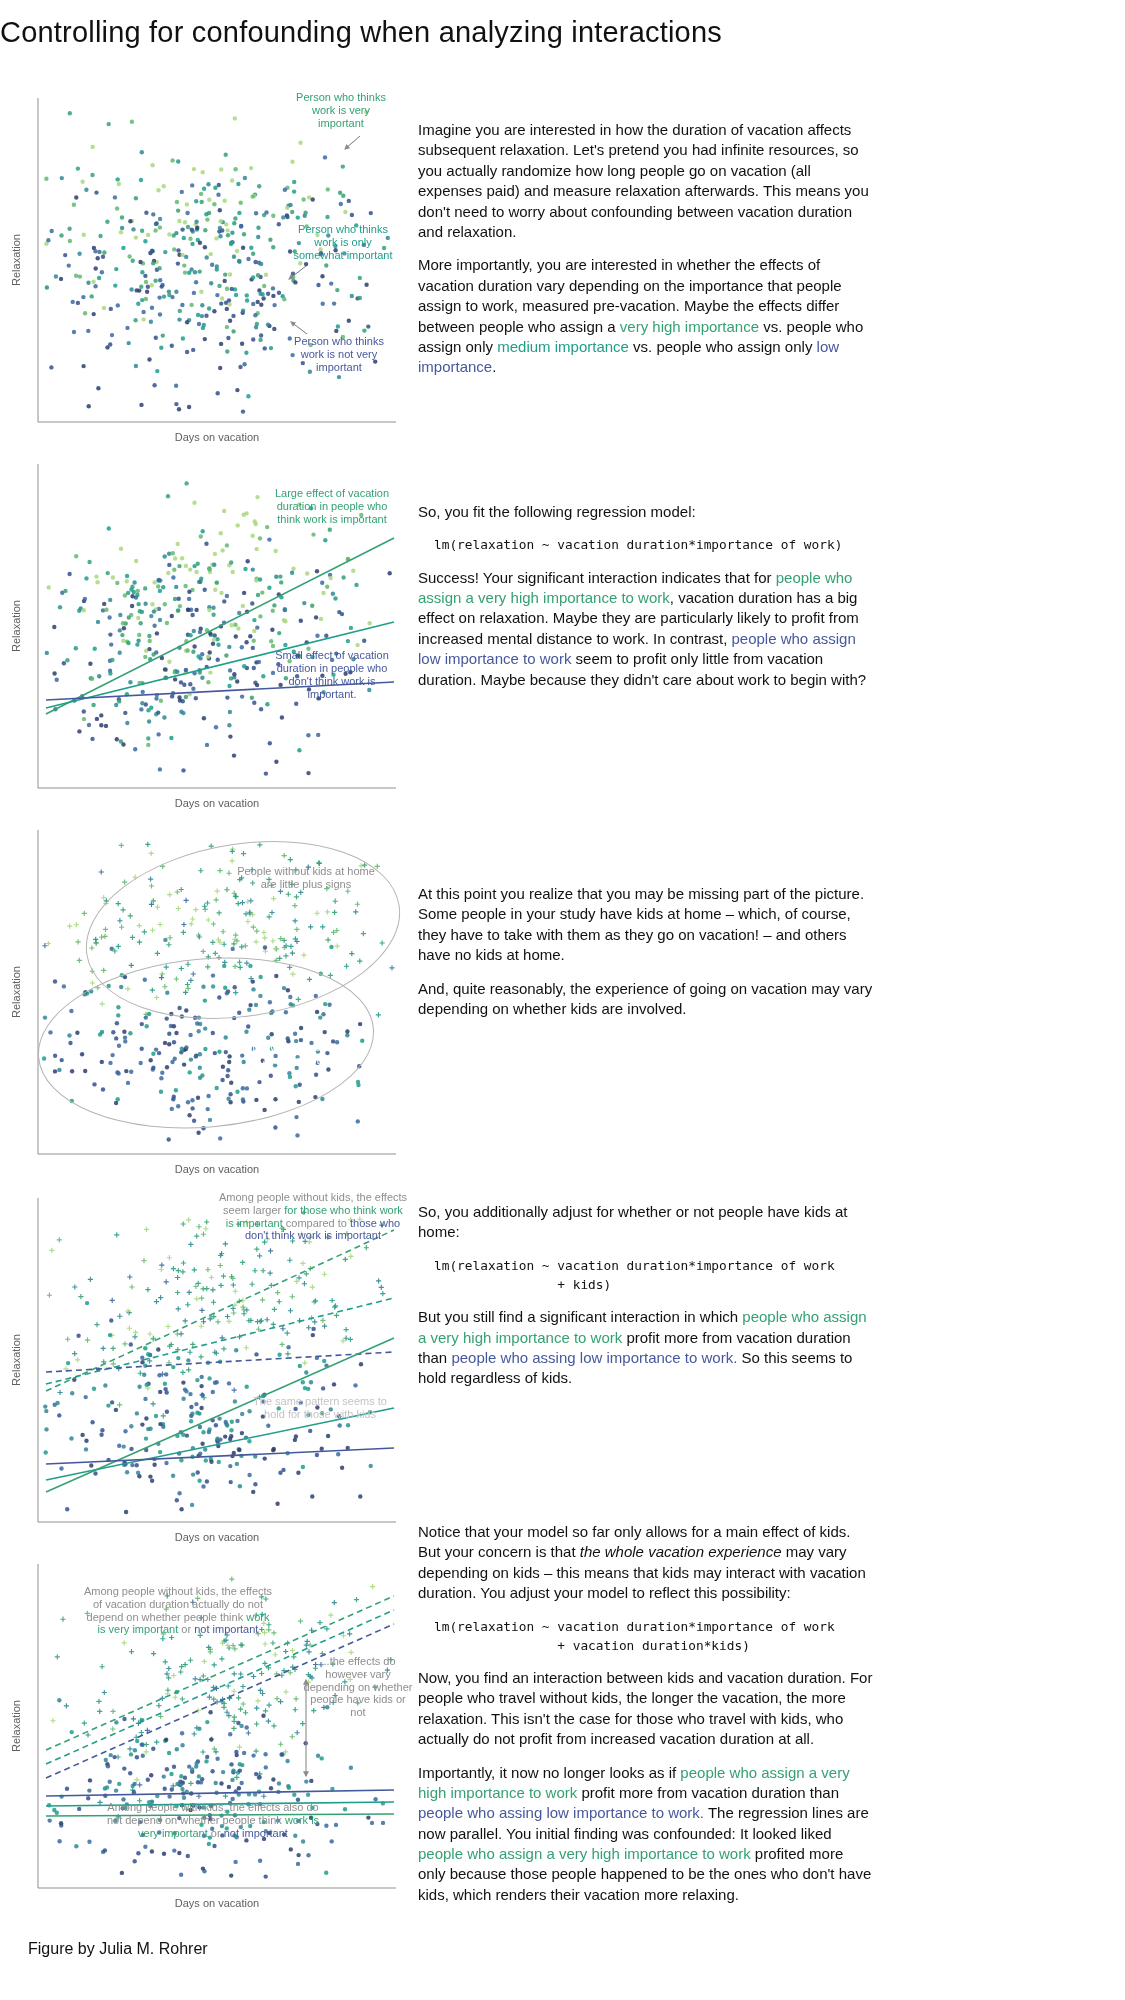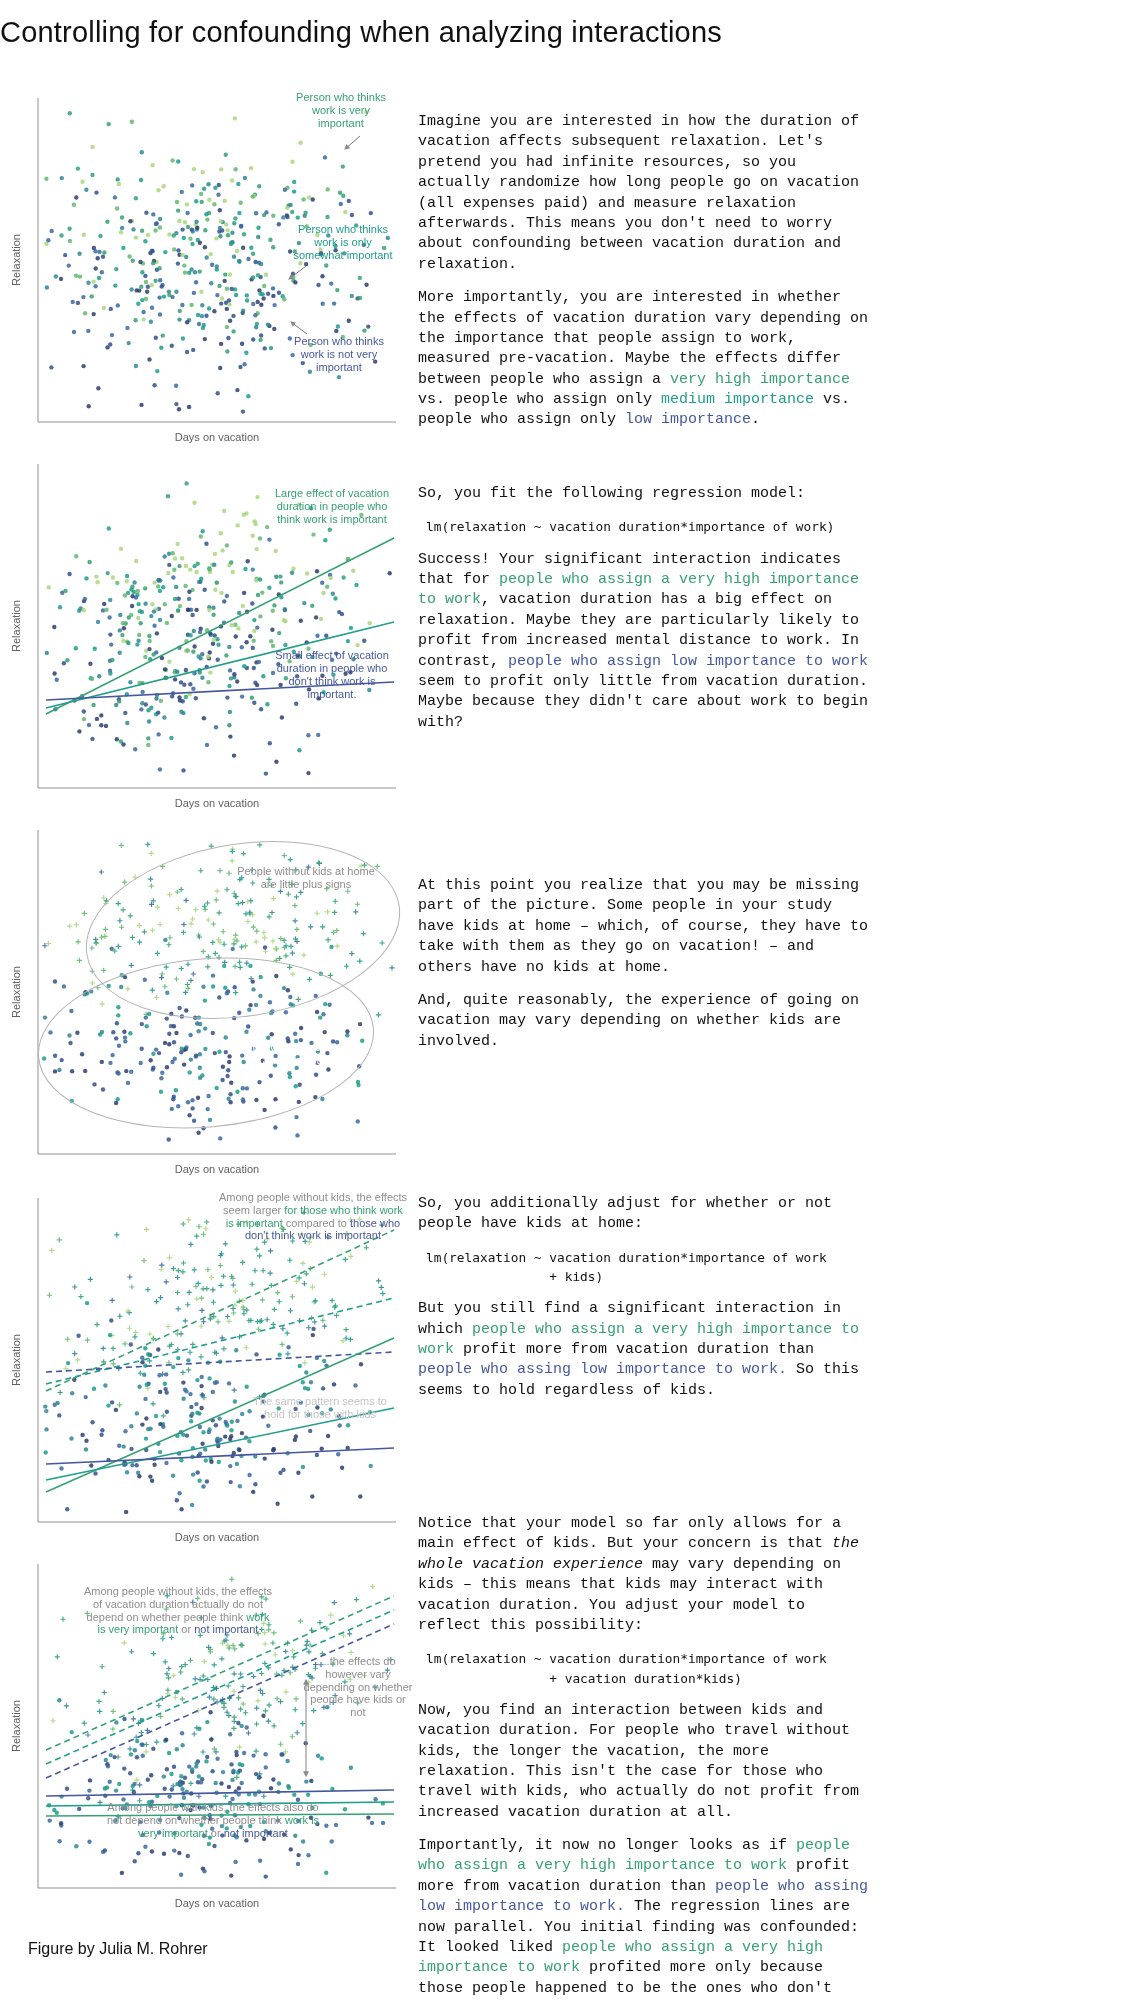--- a/index.html
+++ b/index.html
@@ -4,22 +4,22 @@
 <style>
   html,body{margin:0;padding:0;background:#fff;}
   .page{position:relative;width:1125px;height:2000px;background:#fff;color:#111;
         font-family:"Liberation Sans",sans-serif;overflow:hidden;}
   .title{position:absolute;top:16px;left:0;width:890px;text-align:left;
          font-size:29px;font-weight:500;letter-spacing:.2px;margin:0;}
   .plot{position:absolute;left:8px;width:400px;height:368px;}
   .plot svg{overflow:visible;}
   svg text{font-family:"Liberation Sans",sans-serif;}
   .textcol{position:absolute;left:418px;width:455px;font-size:15px;line-height:1.36;}
-  .textcol p{margin:0 0 13px 0;font-family:Liberation Mono, monospace;}
-  .textcol pre{margin:3px 0 13px 8px;font-family:"DejaVu Sans Mono",monospace;
+  .textcol p{margin:8px 0 13px 0;}
+  .textcol pre{margin:3px 0 13px 16px;font-family:"DejaVu Sans Mono",monospace;
                font-size:12.8px;line-height:1.5;white-space:pre;color:#111;}
   .footer{position:absolute;left:28px;top:1940px;font-size:16px;}
 </style>
 </head>
 <body>
 
 <div class="page">
   <h1 class="title">Controlling for confounding when analyzing interactions</h1>
 
   <div class="plot" id="plot-0" style="top:86px"><svg width="400" height="368" viewBox="0 0 400 368">
@@ -2304,21 +2304,21 @@
         <line x1="298" y1="128" x2="298" y2="224" stroke="#8a8a8a" stroke-width="1.1" marker-end="url(#ah4)" marker-start="url(#ah4)"></line>
         <text x="170" y="43" text-anchor="middle" font-size="11" fill="#8e8e8e"><tspan x="170" dy="0">Among people without kids, the effects</tspan><tspan x="170" dy="12.8">of vacation duration actually do not</tspan><tspan x="170" dy="12.8">depend on whether people think </tspan><tspan fill="#35a173">work</tspan><tspan x="170" dy="12.8" fill="#35a173">is very important</tspan><tspan> or </tspan><tspan fill="#46589d">not important</tspan></text>
         <text x="350" y="113" text-anchor="middle" font-size="11" fill="#8e8e8e"><tspan x="350" dy="0">...the effects do</tspan><tspan x="350" dy="12.8">however vary</tspan><tspan x="350" dy="12.8">depending on whether</tspan><tspan x="350" dy="12.8">people have kids or</tspan><tspan x="350" dy="12.8">not</tspan></text>
         <text x="205" y="259" text-anchor="middle" font-size="11" fill="#8e8e8e"><tspan x="205" dy="0">Among people with kids, the effects also do</tspan><tspan x="205" dy="12.8">not depend on whether people think </tspan><tspan fill="#35a173">work is</tspan><tspan x="205" dy="12.8" fill="#35a173">very important</tspan><tspan> or </tspan><tspan fill="#46589d">not important</tspan></text>
       </svg></div>
 
   <div class="textcol" id="text-0" style="top:112px">
       <p><span>Imagine you are interested in how the duration of vacation affects subsequent relaxation. Let's pretend you had infinite resources, so you actually randomize how long people go on vacation (all expenses paid) and measure relaxation afterwards. This means you don't need to worry about confounding between vacation duration and relaxation.</span></p>
       <p><span>More importantly, you are interested in whether the effects of vacation duration vary depending on the importance that people assign to work, measured pre-vacation. Maybe the effects differ between people who assign a </span><span style="color: rgb(53, 161, 115);">very high importance</span><span> vs. people who assign only </span><span style="color: rgb(31, 158, 137);">medium importance</span><span> vs. people who assign only </span><span style="color: rgb(70, 88, 157);">low importance</span><span>.</span></p>
     </div>
-  <div class="textcol" id="text-1" style="top:484px">
+  <div class="textcol" id="text-1" style="top:494px">
       <p><span>So, you fit the following regression model:</span></p>
       <pre>lm(relaxation ~ vacation duration*importance of work)</pre>
       <p><span>Success! Your significant interaction indicates that for </span><span style="color: rgb(53, 161, 115);">people who assign a very high importance to work</span><span>, vacation duration has a big effect on relaxation. Maybe they are particularly likely to profit from increased mental distance to work. In contrast, </span><span style="color: rgb(70, 88, 157);">people who assign low importance to work</span><span> seem to profit only little from vacation duration. Maybe because they didn't care about work to begin with?</span></p>
     </div>
   <div class="textcol" id="text-2" style="top:876px">
       <p><span>At this point you realize that you may be missing part of the picture. Some people in your study have kids at home – which, of course, they have to take with them as they go on vacation! – and others have no kids at home.</span></p>
       <p><span>And, quite reasonably, the experience of going on vacation may vary depending on whether kids are involved.</span></p>
     </div>
   <div class="textcol" id="text-3" style="top:1194px">
       <p><span>So, you additionally adjust for whether or not people have kids at home:</span></p>

